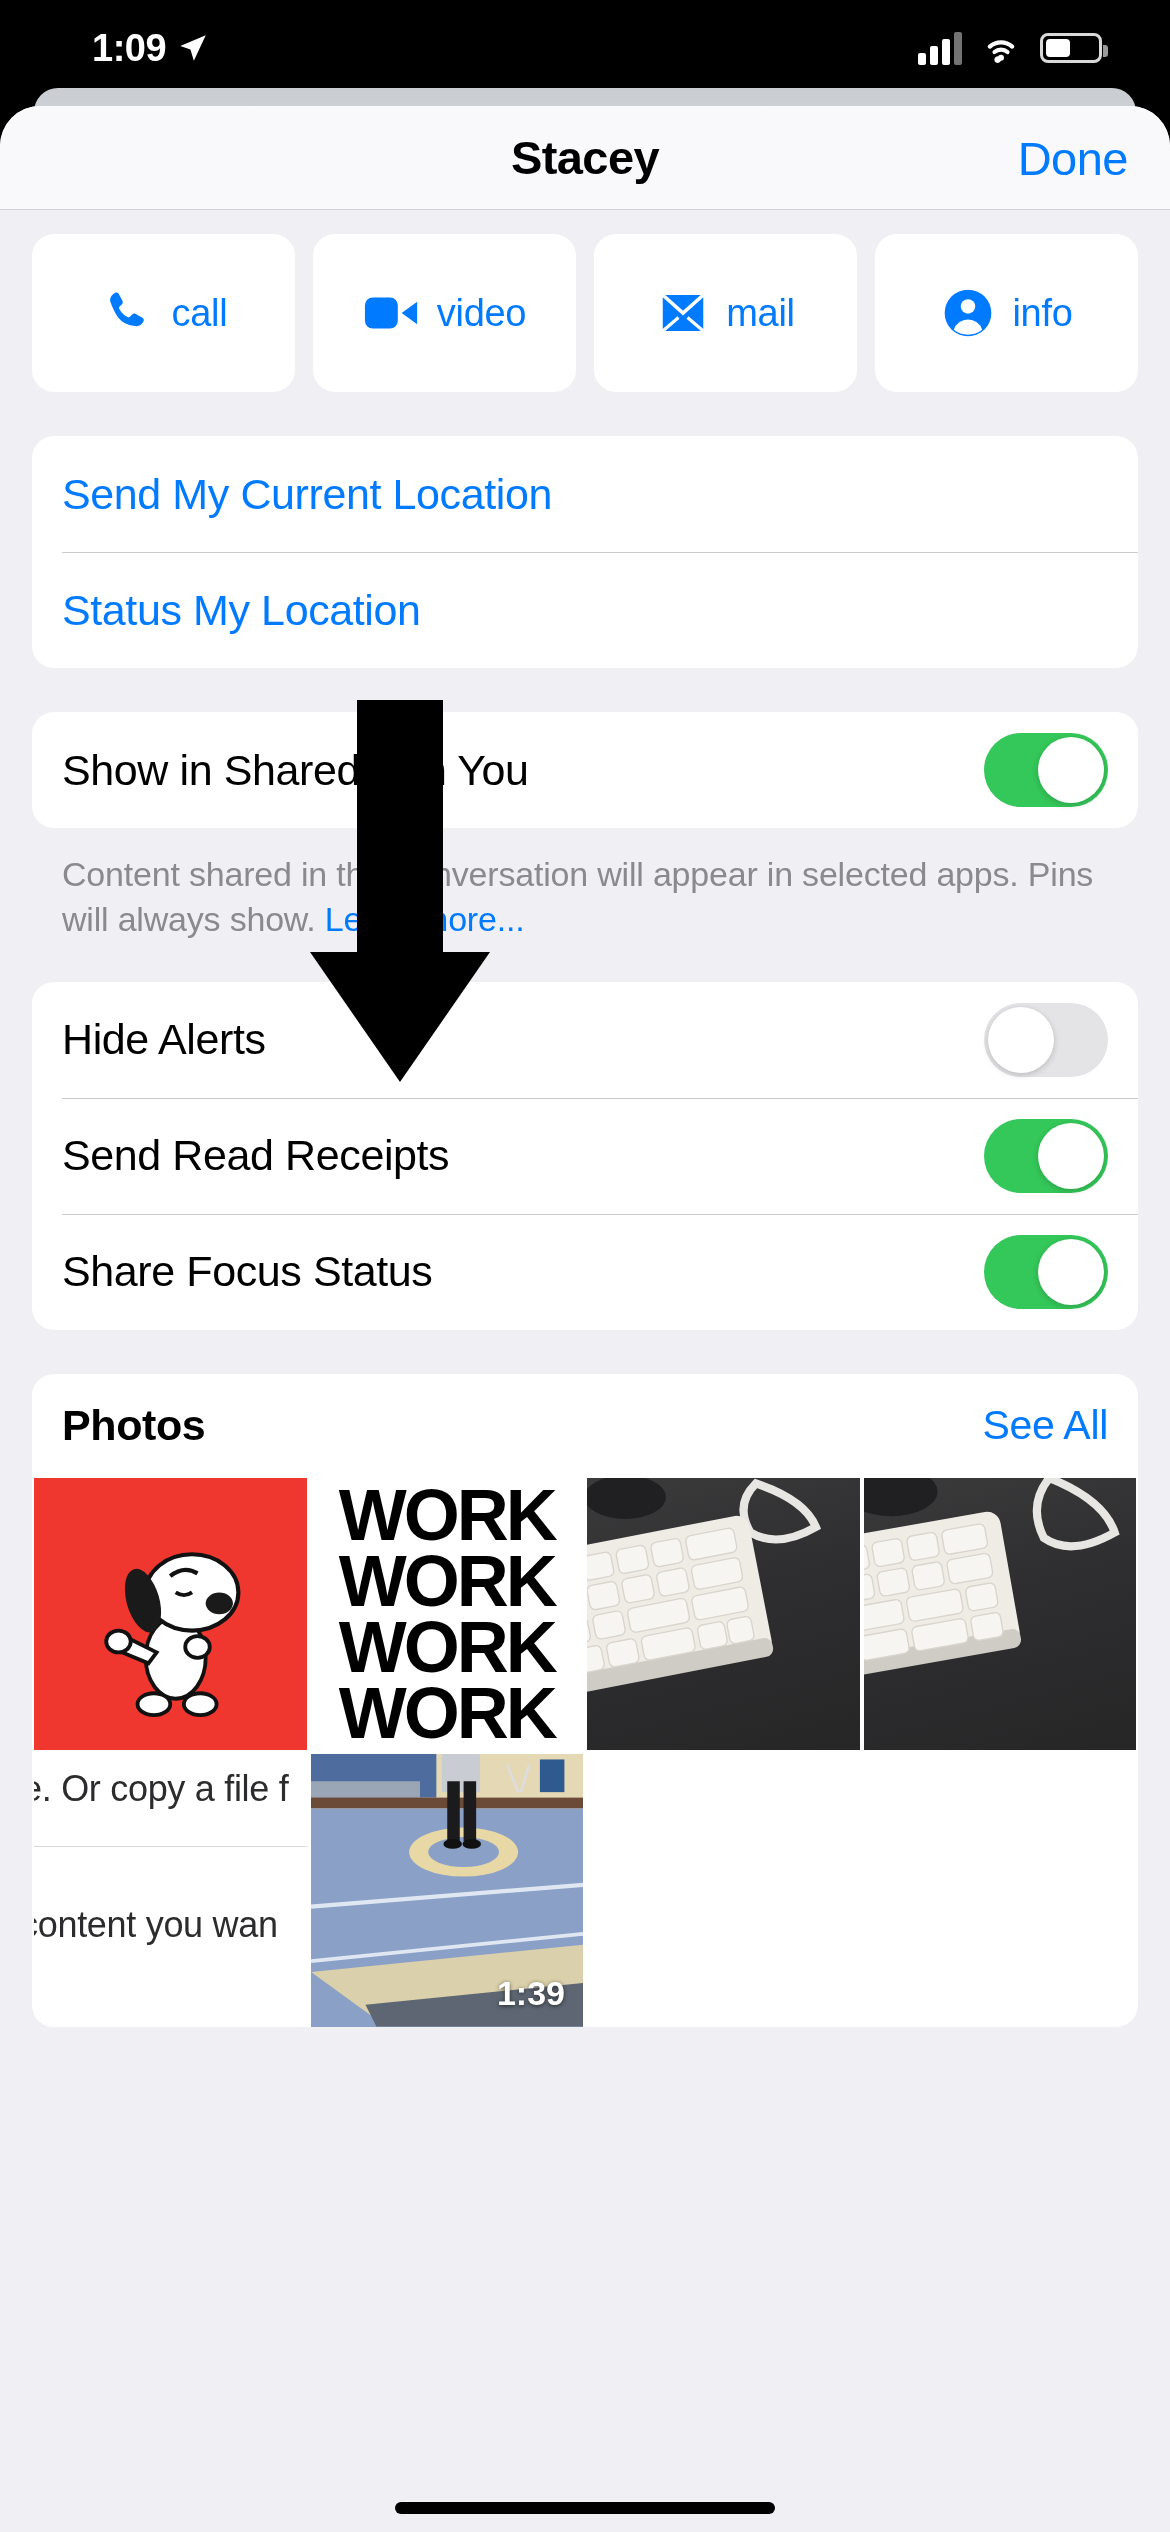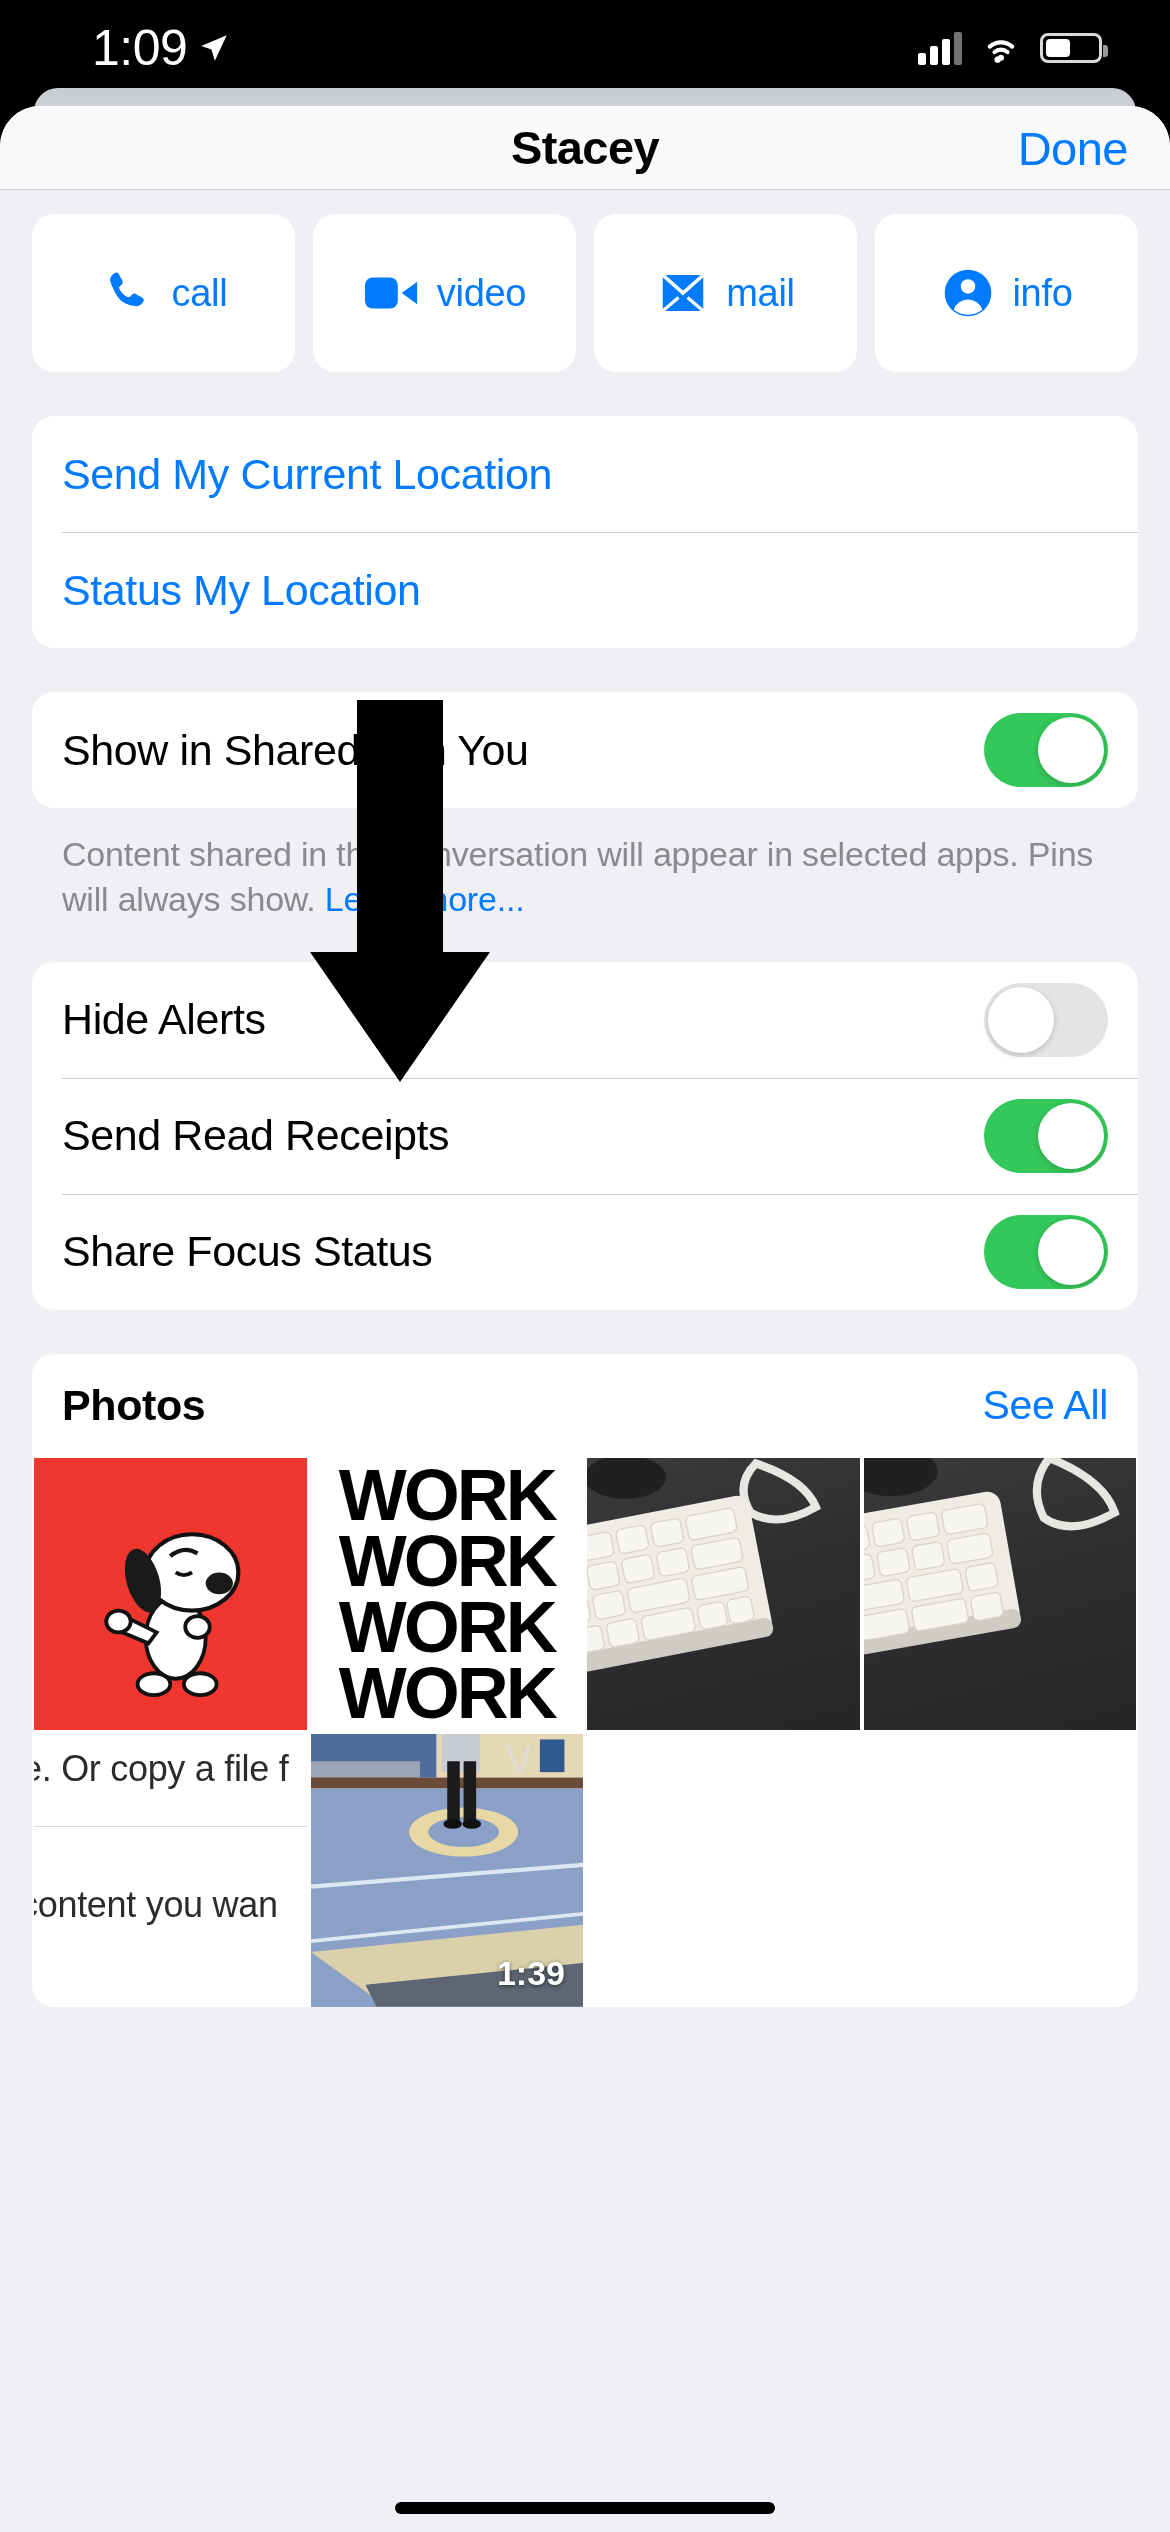--- a/index.html
+++ b/index.html
@@ -11,21 +11,21 @@
   }
   #screen { position:relative; width:1170px; height:2532px; background:#000; }
 
   
   .statusbar{
     position:absolute; top:0; left:0; width:1170px; height:96px;
     color:#fff; display:flex; align-items:center;
     justify-content:space-between; padding:0 68px 0 92px;
   }
   .sb-left{ display:flex; align-items:center; gap:10px; }
-  .sb-time{ font-size:50px; font-weight:400; letter-spacing:-0.5px; }
+  .sb-time{ font-size:38px; font-weight:700; letter-spacing:-0.5px; }
   .sb-right{ display:flex; align-items:center; gap:18px; }
 
   
   .bars{ display:flex; align-items:flex-end; gap:4px; height:34px; }
   .bars i{ display:block; width:8px; background:#fff; border-radius:2px; }
   .bars i:nth-child(1){ height:12px; }
   .bars i:nth-child(2){ height:19px; }
   .bars i:nth-child(3){ height:26px; }
   .bars i:nth-child(4){ height:33px; opacity:.45; }
 
@@ -49,21 +49,21 @@
     background:linear-gradient(180deg,#c9ccd1 0%,#d6dade 100%);
     border-radius:24px 24px 0 0;
   }
 
   
   .sheet{
     position:absolute; top:106px; left:0; width:1170px; height:2426px;
     background:#f0f0f4; border-radius:40px 40px 0 0; overflow:hidden;
   }
   .navbar{
-    position:relative; height:84px; background:#f9f9fb;
+    position:relative; height:104px; background:#f9f9fb;
     border-bottom:1px solid #d3d3d7;
     display:flex; align-items:center; justify-content:center;
   }
   .nav-title{ font-size:47px; font-weight:700; color:#000; letter-spacing:-0.6px; }
   .nav-done{
     position:absolute; right:42px; top:50%; transform:translateY(-50%);
     font-size:47px; color:#007aff; letter-spacing:-0.5px;
   }
 
   .content{ padding:0 32px; }

